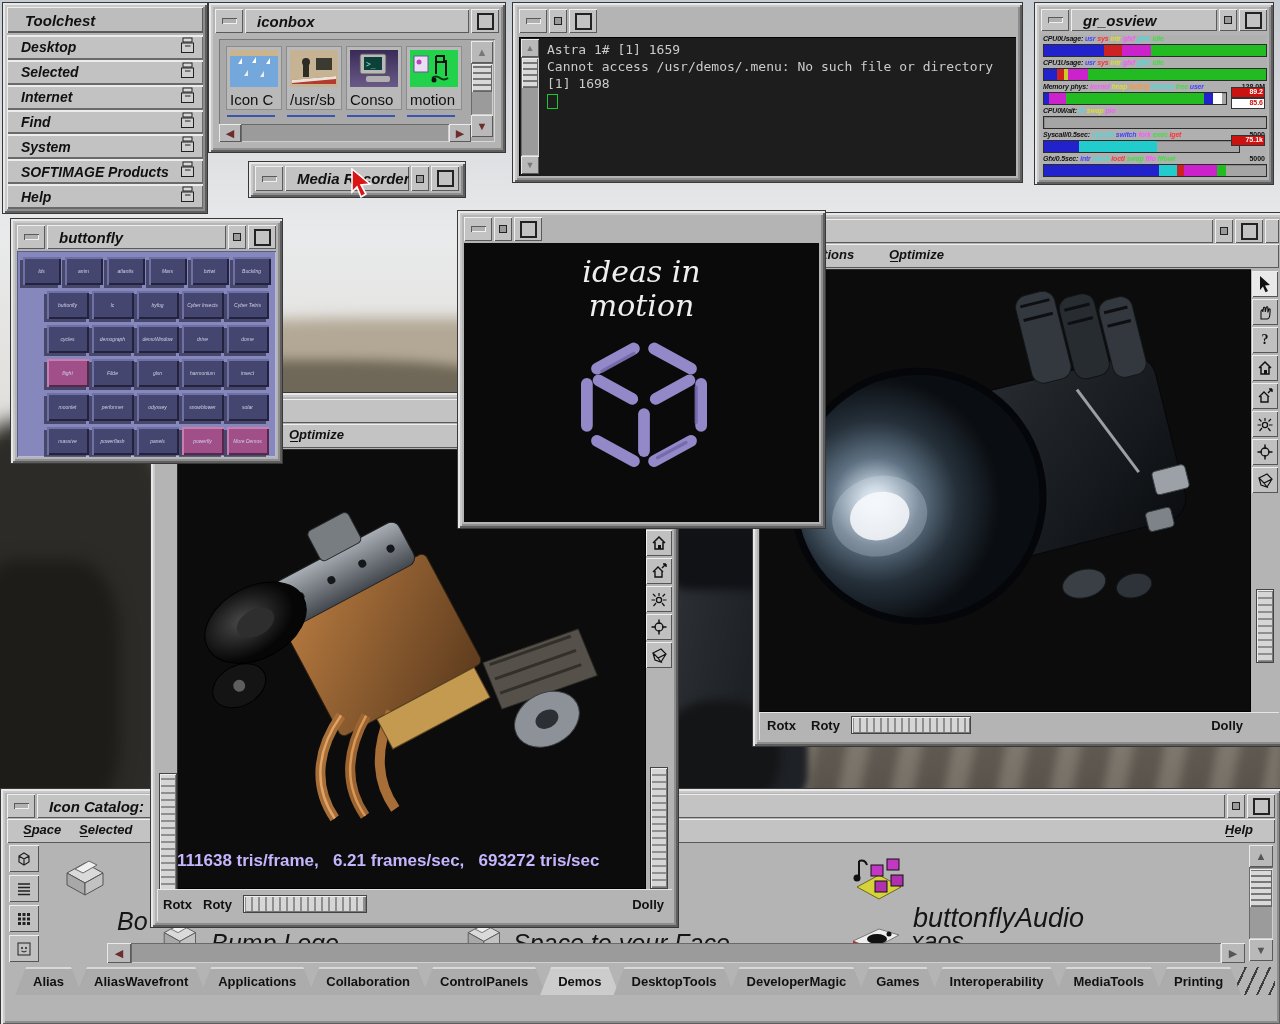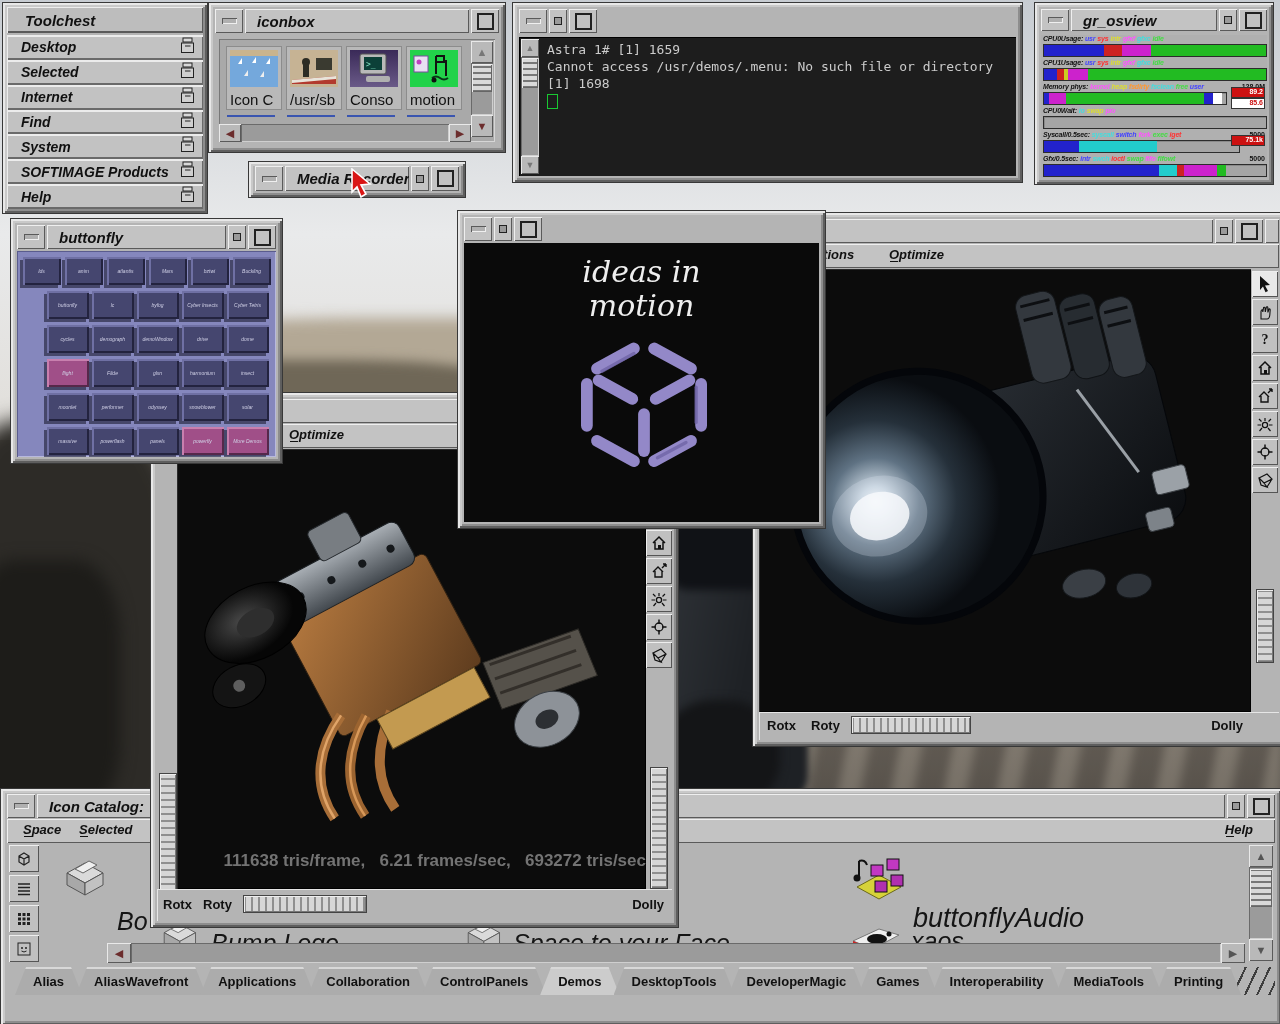--- a/index.html
+++ b/index.html
@@ -114,21 +114,21 @@
   #ideas-body{position:absolute;left:6px;top:32px;right:6px;bottom:6px;background:#0a0a0a;}
   #ideas-cap{position:absolute;left:0;right:0;top:12px;text-align:center;color:#efefef;
     font:italic 30px/34px "DejaVu Serif",serif;}
   #ideas-cube{position:absolute;left:96px;top:86px;}
 
   
   #engine{left:150px;top:392px;width:527px;height:534px;z-index:10;}
   #eng-tb{top:6px;}
   #eng-menu{top:31px;}
   #eng-canvas{left:26px;top:56px;width:469px;bottom:38px;}
-  #eng-stats{position:absolute;left:0;right:0;bottom:18px;text-align:right;color:#737373;
+  #eng-stats{position:absolute;left:0;right:0;bottom:18px;text-align:left;color:#c4b5fd;
     font:bold 17px "Liberation Sans",sans-serif;white-space:pre;}
   #eng-leftcol{position:absolute;left:6px;top:56px;width:20px;bottom:38px;background:#b4b4b4;}
   #eng-rightcol{position:absolute;right:6px;top:56px;width:26px;bottom:38px;background:#b4b4b4;}
   #eng-bottom{position:absolute;left:6px;right:6px;bottom:6px;height:32px;background:#b4b4b4;
     box-shadow:inset 1px 1px 0 #e6e6e6;}
 
   
   #camera{left:752px;top:212px;width:532px;height:533px;z-index:10;}
   #cam-canvas{left:6px;top:56px;right:34px;bottom:34px;}
   #cam-rightcol{position:absolute;right:6px;top:56px;width:28px;bottom:34px;background:#b4b4b4;}

